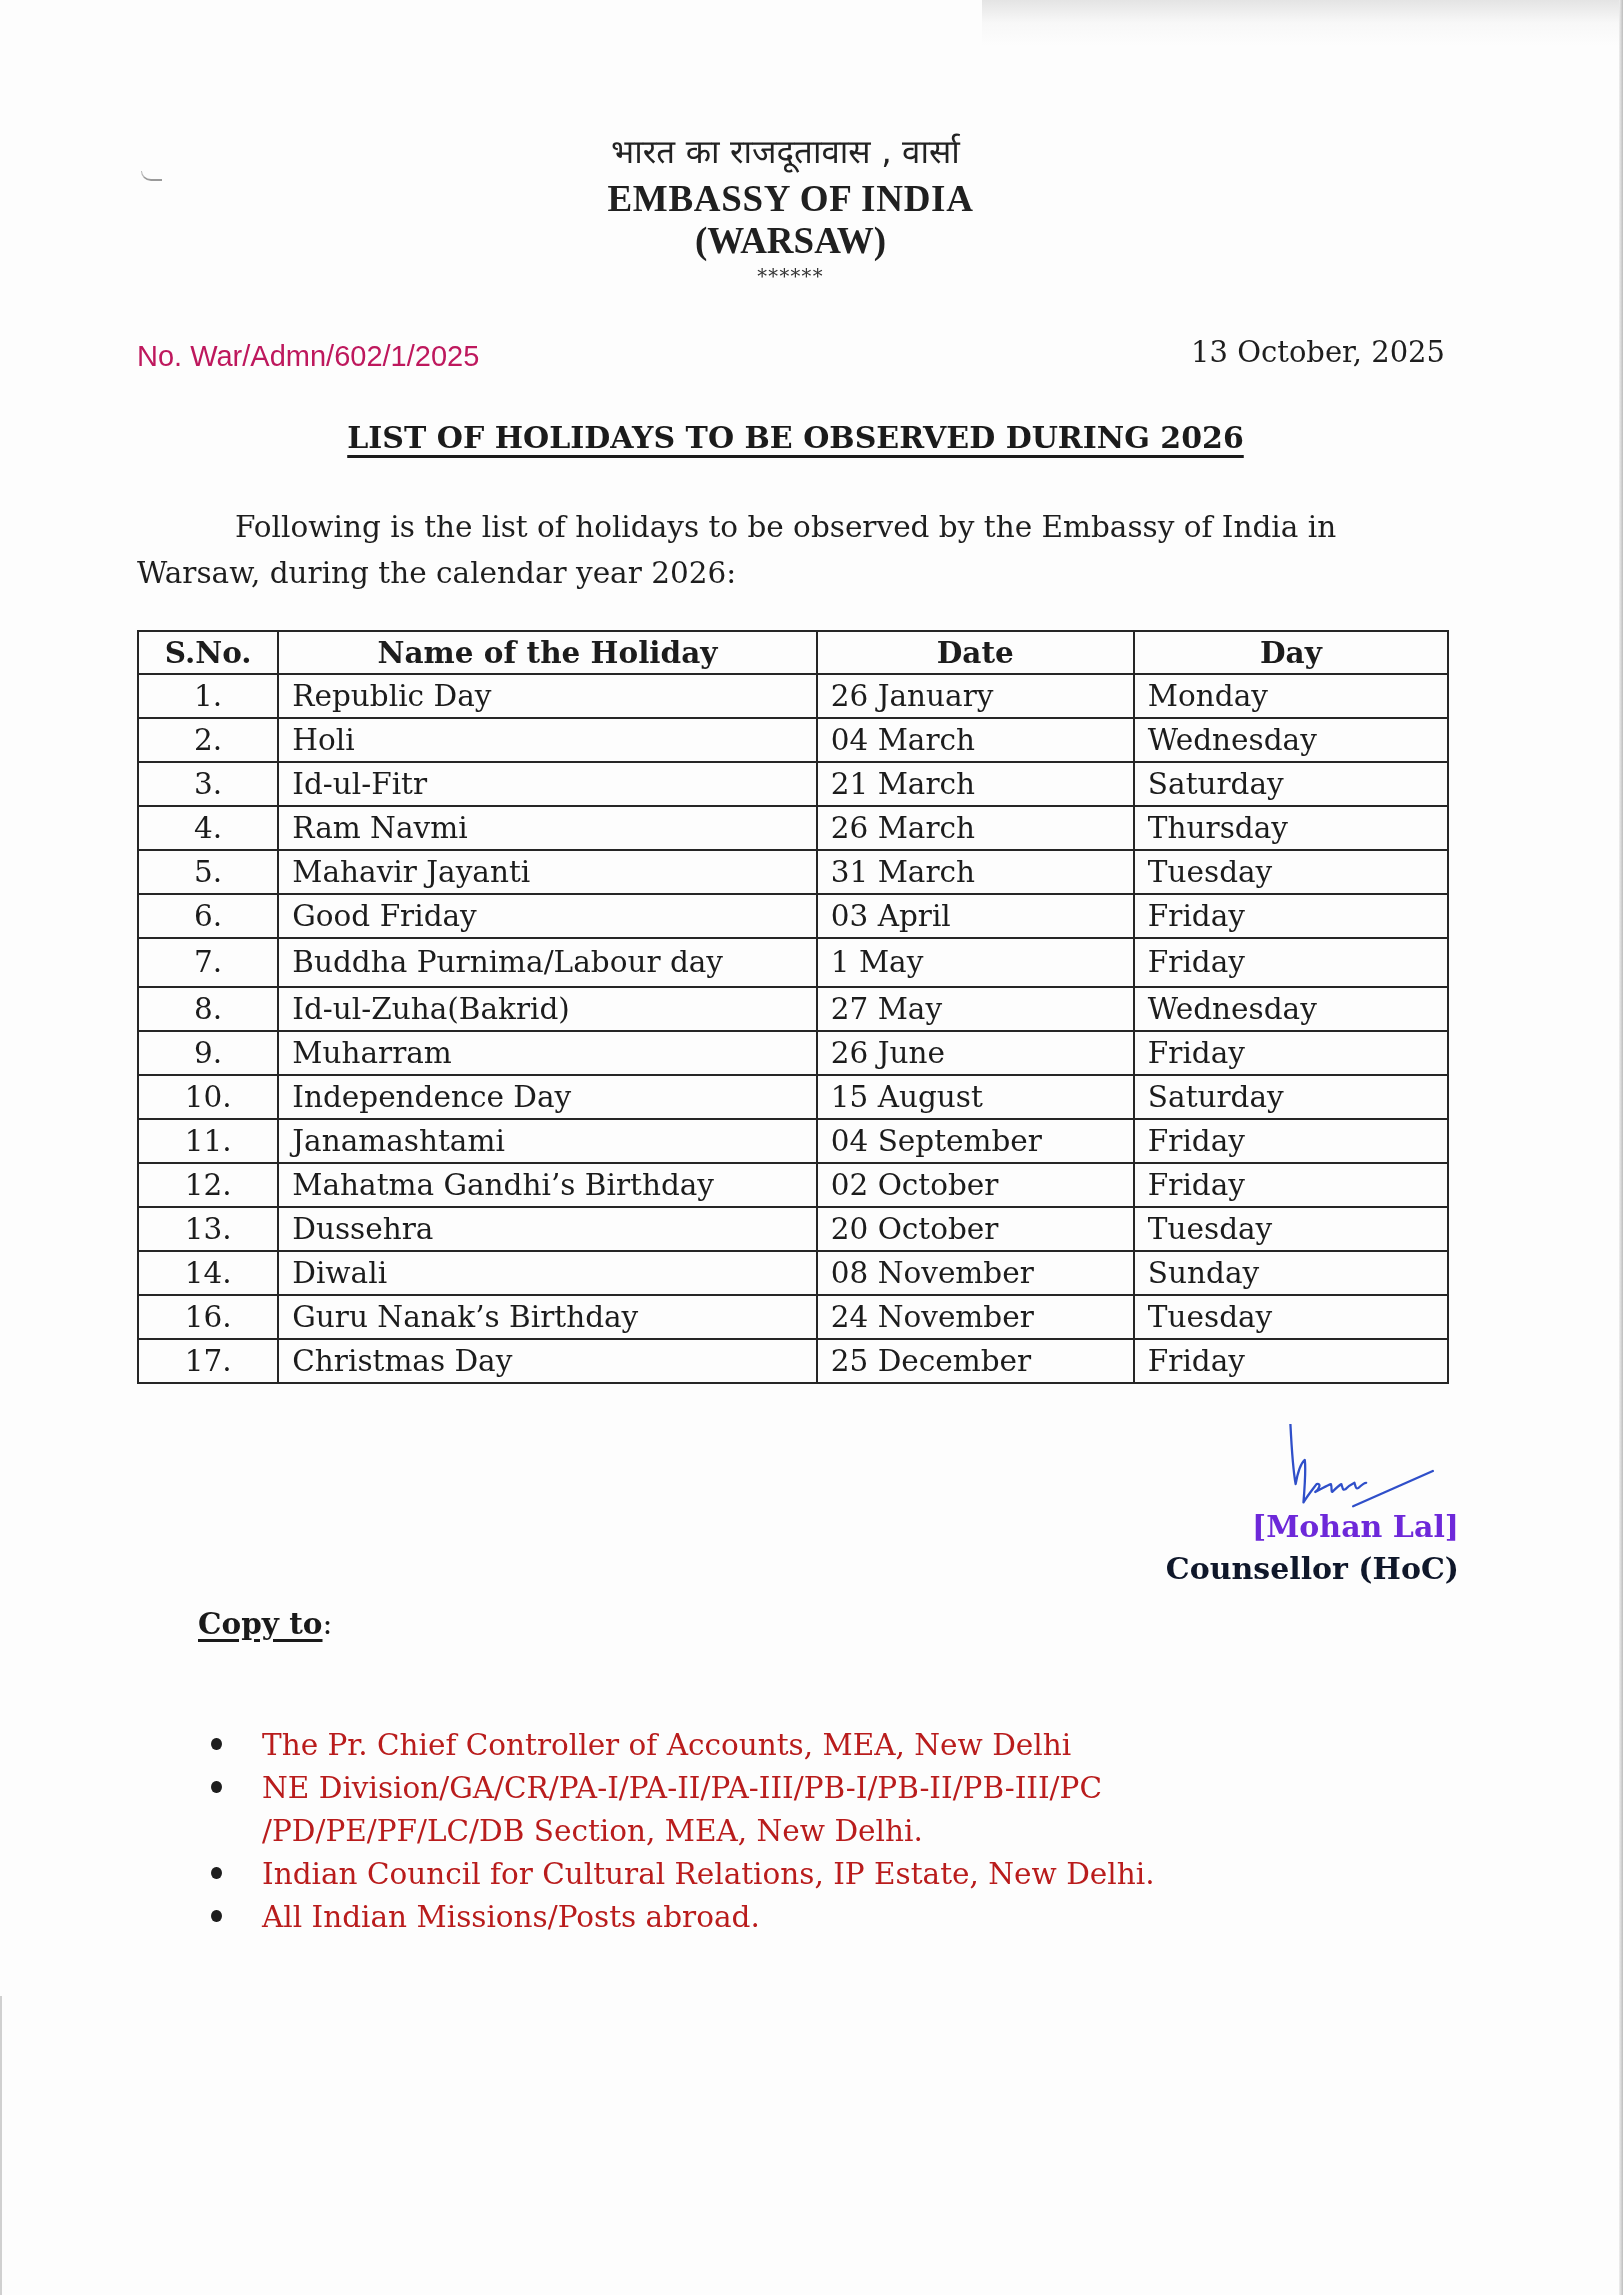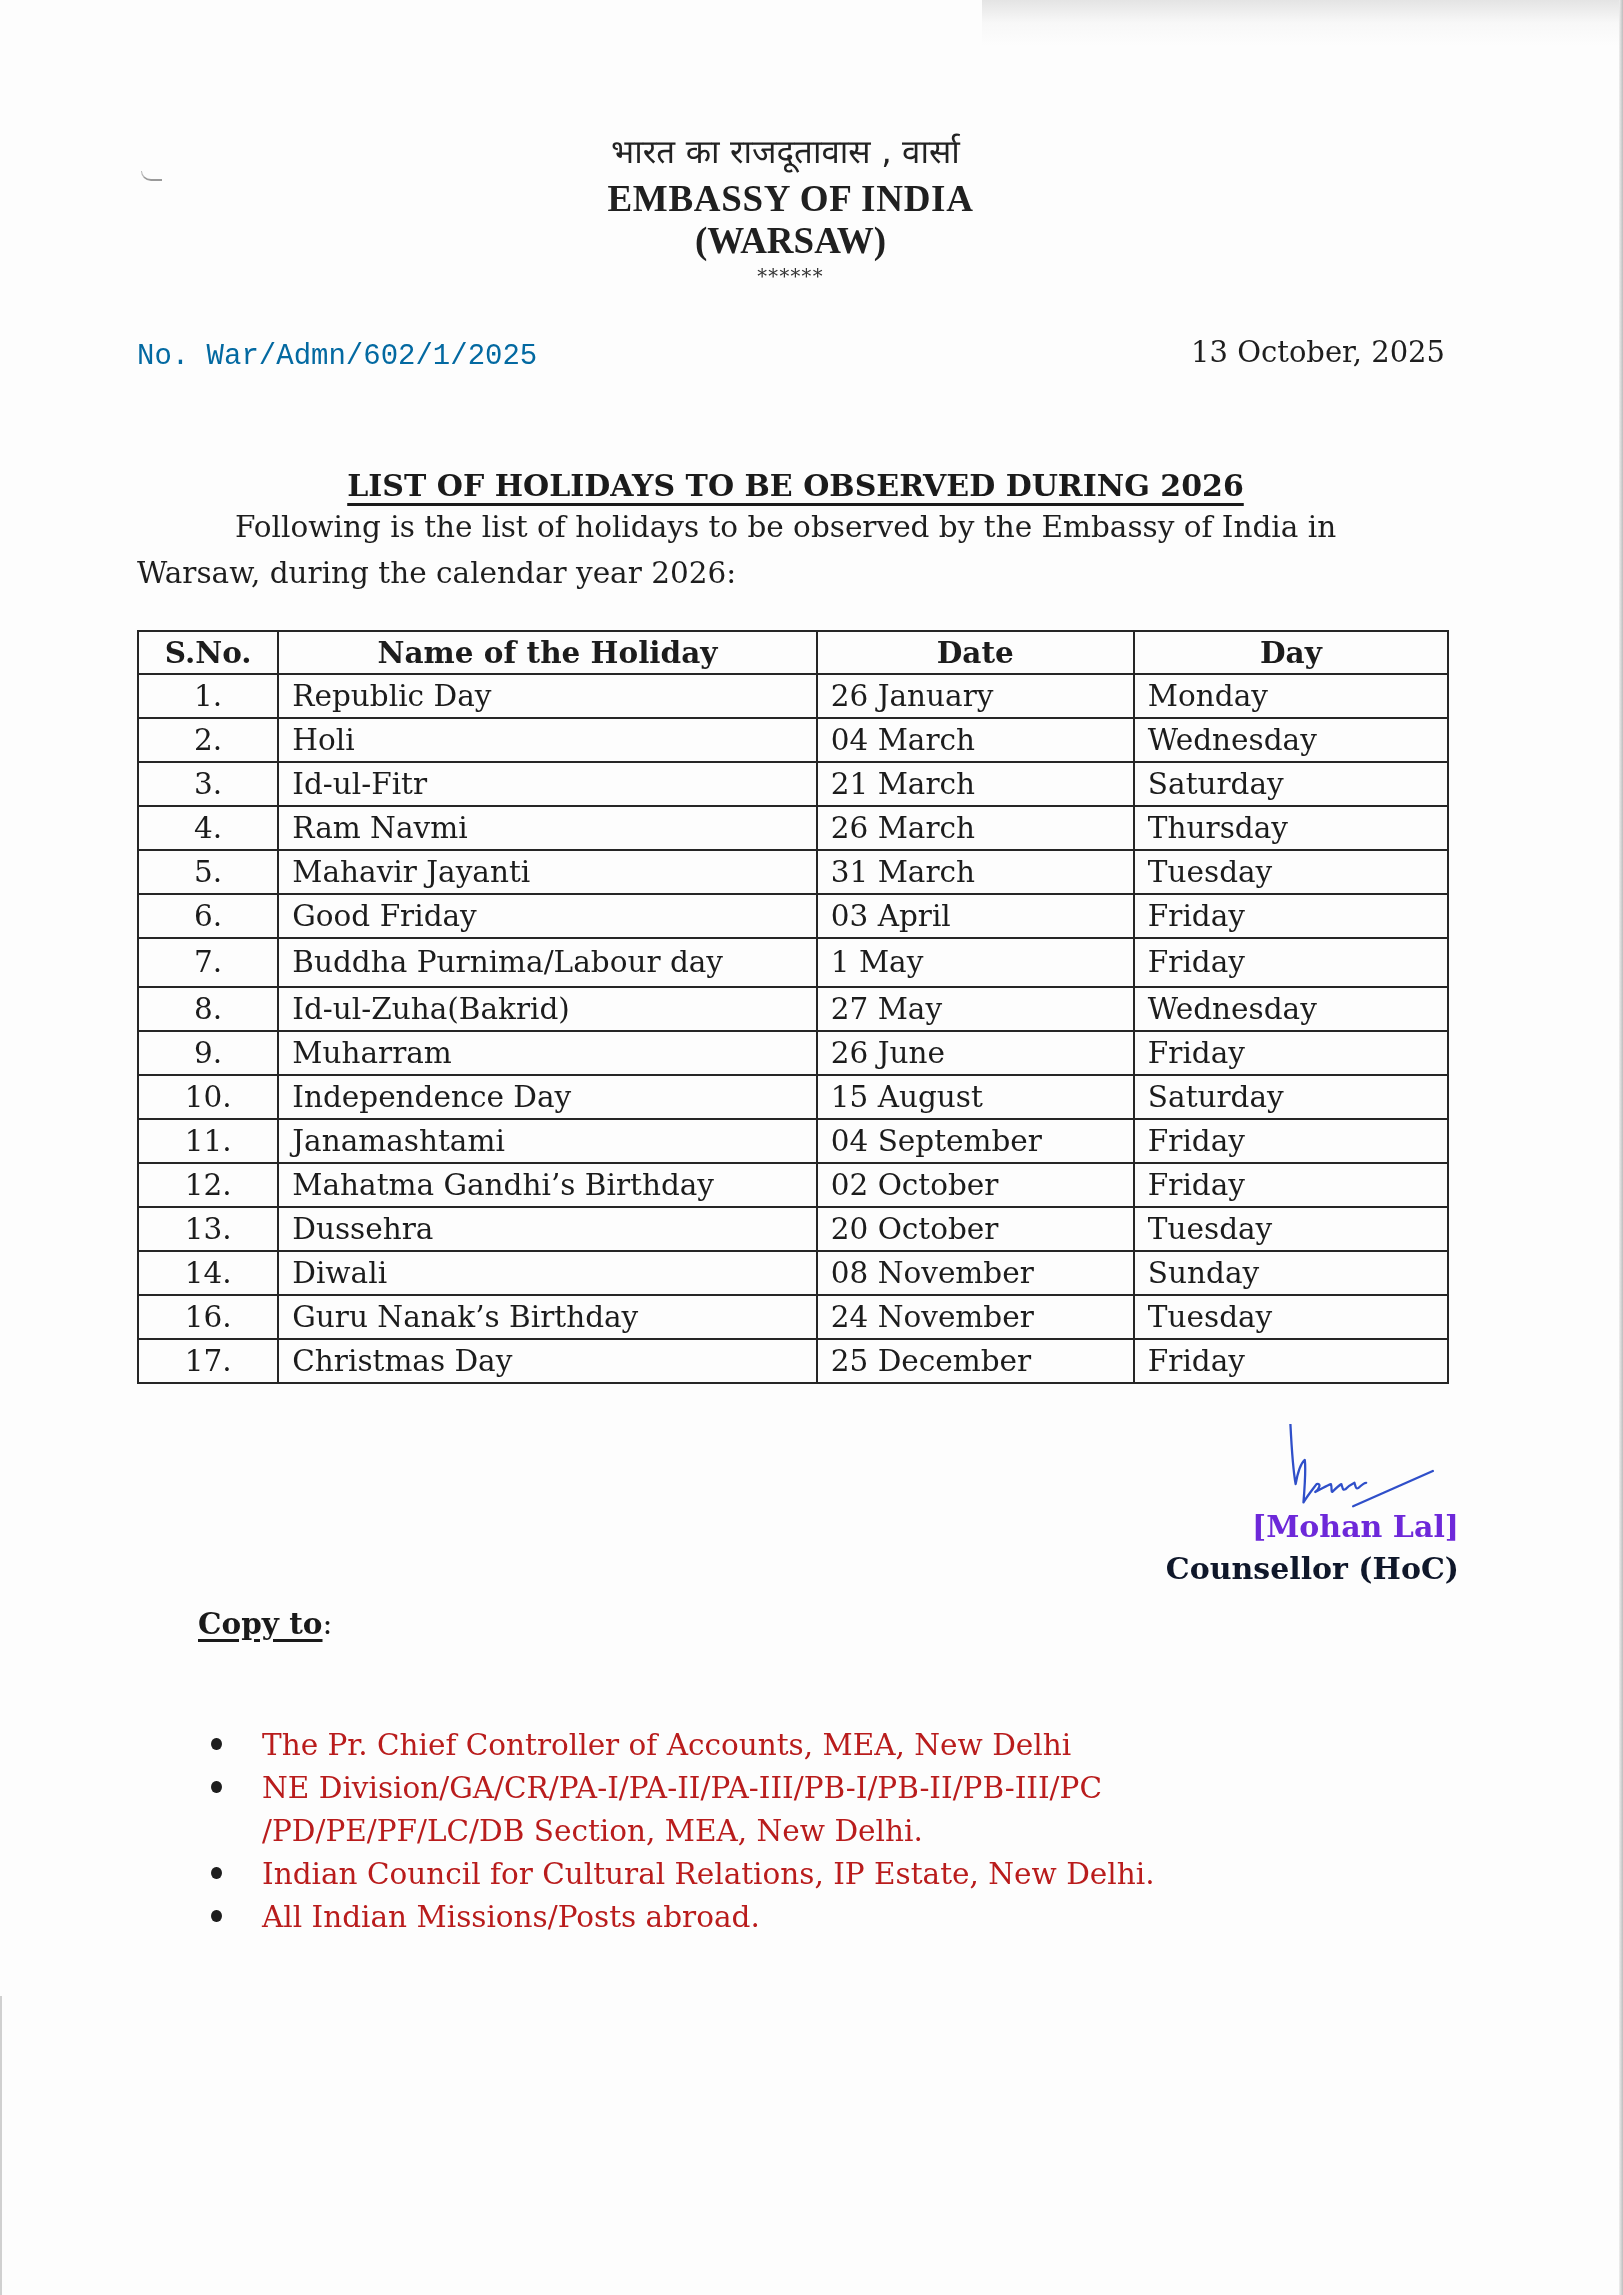--- a/index.html
+++ b/index.html
@@ -91,23 +91,23 @@
       font-family: "DejaVu Serif", serif;
       font-size: 19.6px;
       letter-spacing: 1.3px;
       color: #333;
     }
 
     .ref-number {
       position: absolute;
       left: 137px;
       top: 340px;
-      font-family: Liberation Mono, monospace;
+      font-family: Liberation Sans, sans-serif;
       font-size: 29px;
-      color: #0369a1;
+      color: #be185d;
     }
     .ref-date {
       position: absolute;
       right: 178px;
       top: 335px;
       font-family: "DejaVu Serif", serif;
       font-size: 29px;
       color: #1e1e1e;
     }
 
@@ -117,21 +117,20 @@
       width: 1591px;
       top: 420px;
       text-align: center;
       font-family: "DejaVu Serif", serif;
       font-weight: bold;
       font-size: 30px;
       color: #1b1b1b;
       text-decoration: underline;
       text-decoration-thickness: 3.3px;
       text-underline-offset: 6.5px;
-      margin-top: 48px;
     }
 
     .intro-para {
       position: absolute;
       left: 137px;
       top: 504px;
       width: 1309px;
       font-family: "DejaVu Serif", serif;
       font-size: 29.5px;
       line-height: 46px;

